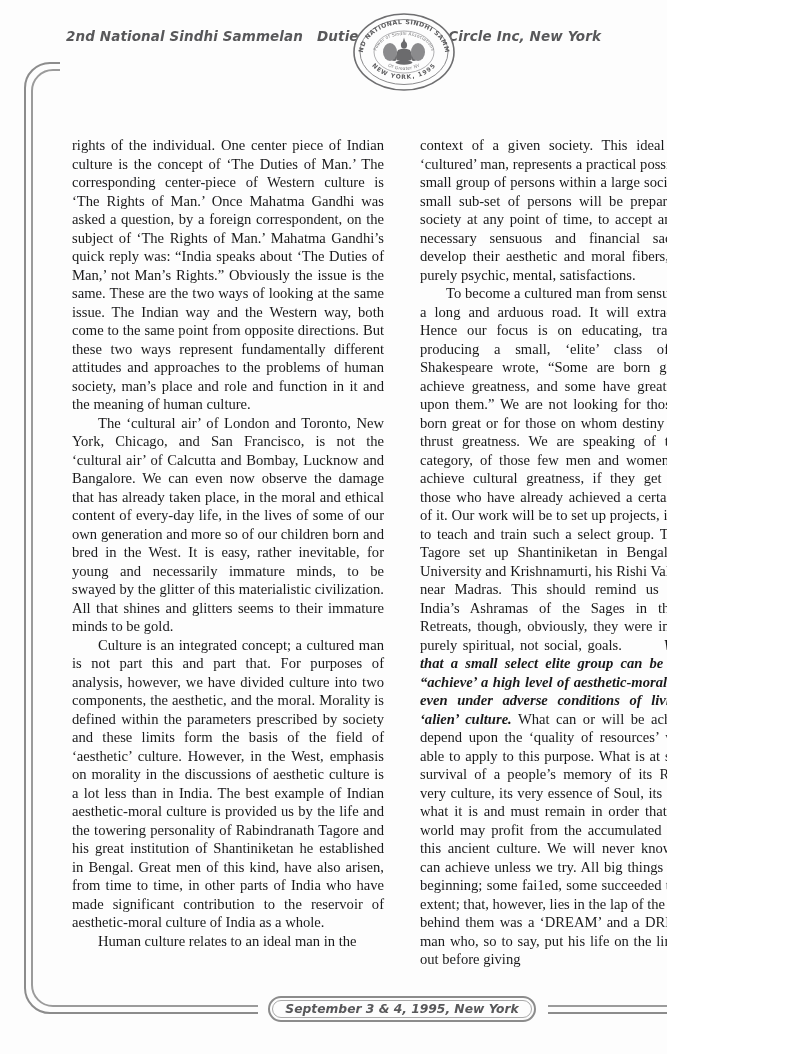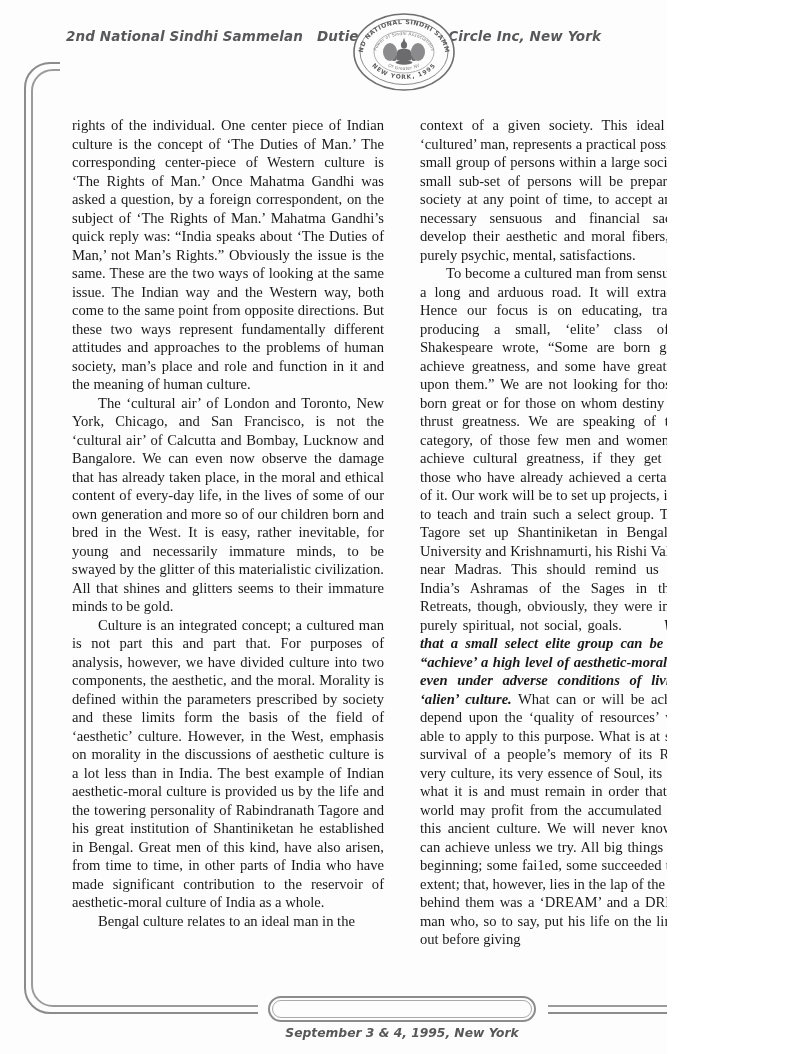--- a/index.html
+++ b/index.html
@@ -90,20 +90,21 @@
     text-align: justify;
     -webkit-hyphens: none;
     hyphens: none;
   }
   .column p {
     margin: 0;
     text-indent: 26px;
   }
   .column p.cont {
     text-indent: 0;
+    margin-top: 20px;
   }
   .emph {
     font-weight: bold;
     font-style: italic;
     margin-left: 36px;
   }
 
   
   .footer-pill {
     position: absolute;
@@ -134,21 +135,20 @@
     height: 26px;
     display: flex;
     align-items: center;
     justify-content: center;
     font-family: "DejaVu Sans", "Liberation Sans", sans-serif;
     font-style: italic;
     font-weight: bold;
     font-size: 12.3px;
     color: #58585a;
     white-space: nowrap;
-    margin-top: 24px;
   }
 </style>
 </head>
 <body>
 
 <div class="page">
 
   <div class="frame-outer"></div>
   <div class="frame-inner"></div>
 
@@ -192,21 +192,21 @@
       <ellipse cx="66" cy="40" rx="7" ry="9"></ellipse>
     </g>
   </svg>
 
   <div class="content">
 
     <div class="column">
       <p class="cont">rights of the individual. One center piece of Indian culture is the concept of ‘The Duties of Man.’ The corresponding center-piece of Western culture is ‘The Rights of Man.’ Once Mahatma Gandhi was asked a question, by a foreign correspondent, on the subject of ‘The Rights of Man.’ Mahatma Gandhi’s quick reply was: “India speaks about ‘The Duties of Man,’ not Man’s Rights.” Obviously the issue is the same. These are the two ways of looking at the same issue. The Indian way and the Western way, both come to the same point from opposite directions. But these two ways represent fundamentally different attitudes and approaches to the problems of human society, man’s place and role and function in it and the meaning of human culture.</p>
       <p>The ‘cultural air’ of London and Toronto, New York, Chicago, and San Francisco, is not the ‘cultural air’ of Calcutta and Bombay, Lucknow and Bangalore. We can even now observe the damage that has already taken place, in the moral and ethical content of every-day life, in the lives of some of our own generation and more so of our children born and bred in the West. It is easy, rather inevitable, for young and necessarily immature minds, to be swayed by the glitter of this materialistic civilization. All that shines and glitters seems to their immature minds to be gold.</p>
       <p>Culture is an integrated concept; a cultured man is not part this and part that. For purposes of analysis, however, we have divided culture into two components, the aesthetic, and the moral. Morality is defined within the parameters prescribed by society and these limits form the basis of the field of ‘aesthetic’ culture. However, in the West, emphasis on morality in the discussions of aesthetic culture is a lot less than in India. The best example of Indian aesthetic-moral culture is provided us by the life and the towering personality of Rabindranath Tagore and his great institution of Shantiniketan he established in Bengal. Great men of this kind, have also arisen, from time to time, in other parts of India who have made significant contribution to the reservoir of aesthetic-moral culture of India as a whole.</p>
-      <p>Bengal culture relates to an ideal man in the</p>
+      <p>Human culture relates to an ideal man in the</p>
     </div>
 
     <div class="column">
       <p class="cont">context of a given society. This ideal man, this ‘cultured’ man, represents a practical possibility for a small group of persons within a large society. Only a small sub-set of persons will be prepared, in any society at any point of time, to accept and undergo necessary sensuous and financial sacrifices to develop their aesthetic and moral fibers, that offer purely psychic, mental, satisfactions.</p>
       <p>
         <span>To become a cultured man from sensuous man is a long and arduous road. It will extract a price. Hence our focus is on educating, training, and producing a small, ‘elite’ class of persons. Shakespeare wrote, “Some are born great, some achieve greatness, and some have greatness thrust upon them.” We are not looking for those who are born great or for those on whom destiny chooses to thrust greatness. We are speaking of the middle category, of those few men and women, who can achieve cultural greatness, if they get help from those who have already achieved a certain measure of it. Our work will be to set up projects, institutions, to teach and train such a select group. This is why Tagore set up Shantiniketan in Bengal, a Forest University and Krishnamurti, his Rishi Valley School near Madras. This should remind us of ancient India’s Ashramas of the Sages in their Forest Retreats, though, obviously, they were interested in purely spiritual, not social, goals. </span><span class="emph">We assume that a small select elite group can be trained to “achieve’ a high level of aesthetic-moral character, even under adverse conditions of living in an ‘alien’ culture.</span><span> What can or will be achieved will depend upon the ‘quality of resources’ we will be able to apply to this purpose. What is at stake is the survival of a people’s memory of its ROOTS, its very culture, its very essence of Soul, its memory of what it is and must remain in order that the whole world may profit from the accumulated wisdom of this ancient culture. We will never know what we can achieve unless we try. All big things have small beginning; some fai1ed, some succeeded to a certain extent; that, however, lies in the lap of the future. But behind them was a ‘DREAM’ and a DREAMER, a man who, so to say, put his life on the line, to try it out before giving</span>
       </p>
     </div>
 
   </div>

